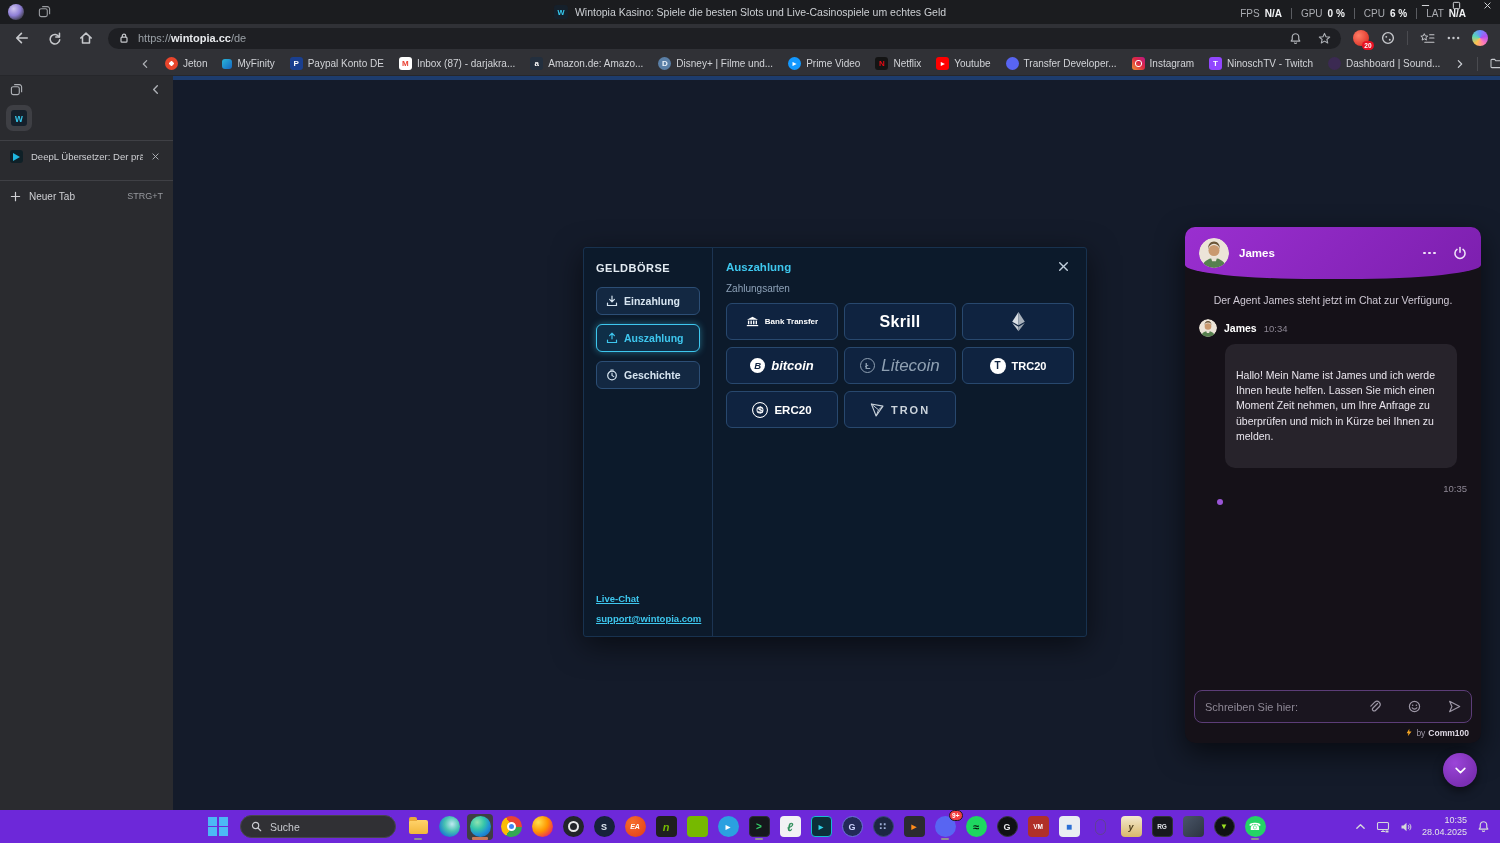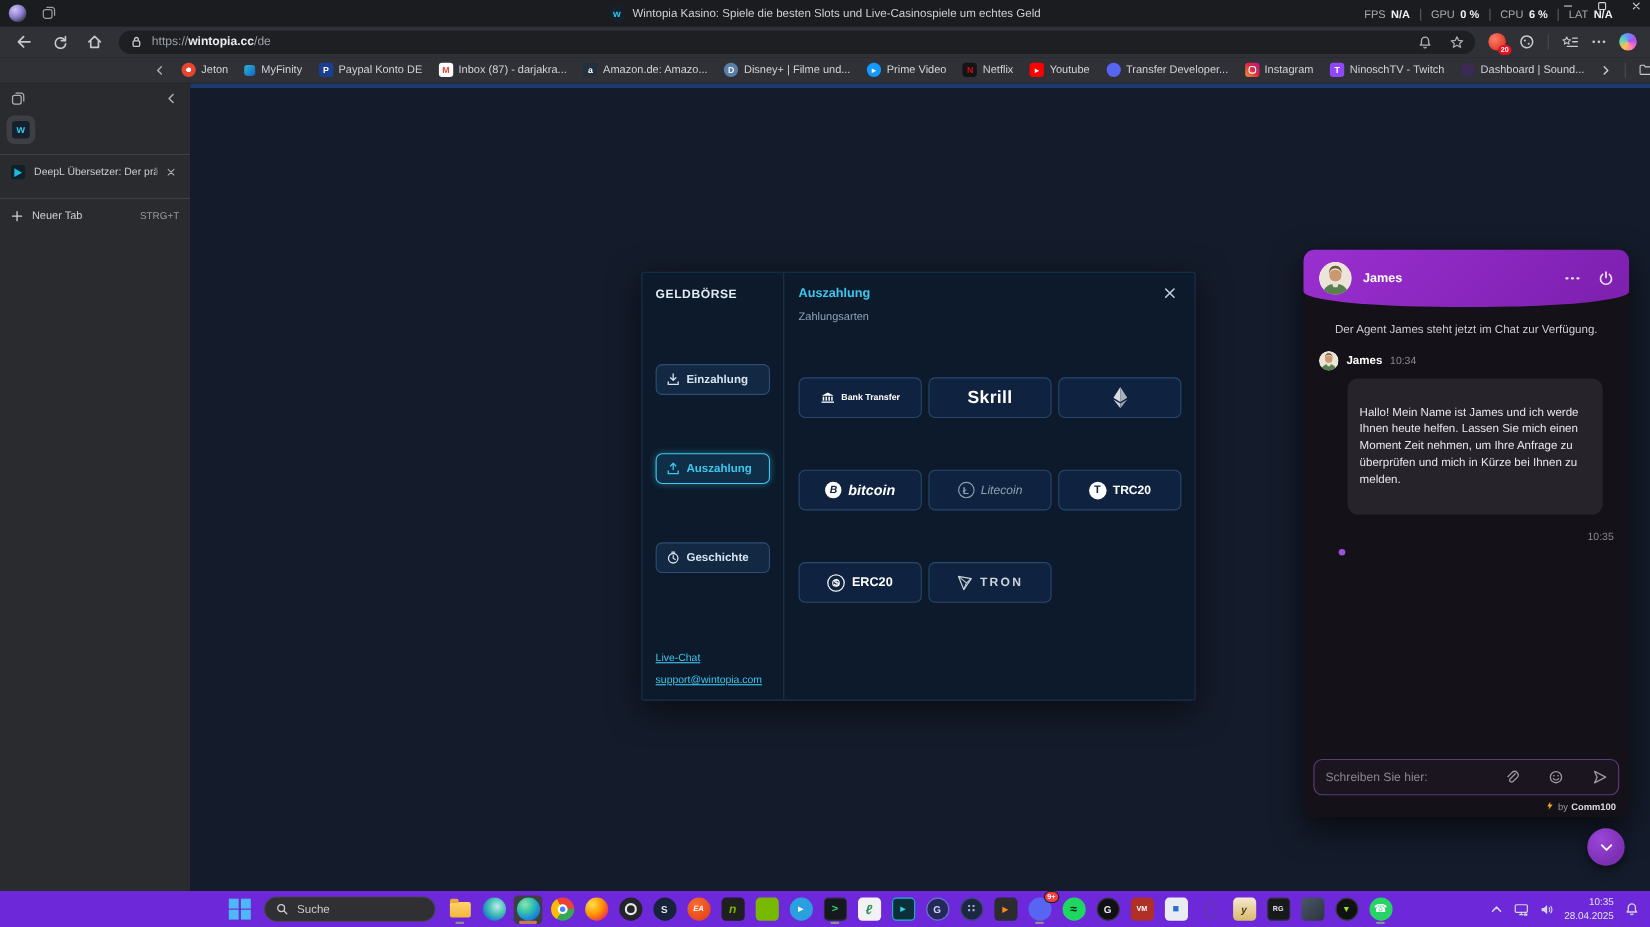--- a/index.html
+++ b/index.html
@@ -71,37 +71,37 @@
   .newtab-short{margin-left:auto;color:#97999e;font-size:9px;}
 
   .main{flex:1;position:relative;background:#141b2a;}
   .page-strip{position:absolute;top:0;left:0;right:0;height:4px;background:#1d3c6d;}
 
   
   .modal{position:absolute;left:410px;top:171px;width:504px;height:390px;background:#0c1a2b;border:1px solid #18324f;border-radius:3px;display:flex;box-shadow:0 8px 30px rgba(0,0,0,.55);}
   .m-left{width:131px;border-right:1px solid #1c3452;padding:14px 12px;position:relative;}
   .m-title{font-size:11px;font-weight:700;color:#e3ebf2;letter-spacing:.5px;}
   .m-nav{margin-top:13px;display:flex;flex-direction:column;gap:9px;}
-  .m-btn{height:28px;border-radius:6px;background:#132842;border:1px solid #2c4e75;color:#d6e4f0;display:flex;align-items:center;gap:6px;padding:0 9px;font-size:10.5px;font-weight:700;margin-top:44px;}
+  .m-btn{height:28px;border-radius:6px;background:#132842;border:1px solid #2c4e75;color:#d6e4f0;display:flex;align-items:center;gap:6px;padding:0 9px;font-size:10.5px;font-weight:700;}
   .m-btn.active{border-color:#3ec7ee;color:#3ec7ee;background:#0f2f48;box-shadow:0 0 7px rgba(62,199,238,.45);}
   .m-links{position:absolute;left:12px;bottom:12px;}
-  .m-link{display:block;color:#3ec7ee;font-size:9.5px;font-weight:400;text-decoration:underline;margin-top:9px;white-space:nowrap;}
+  .m-link{display:block;color:#3ec7ee;font-size:9.5px;font-weight:700;text-decoration:underline;margin-top:9px;white-space:nowrap;}
   .m-right{flex:1;padding:13px 12px 0 13px;position:relative;}
   .p-title{font-size:11.5px;font-weight:700;color:#3ec7ee;}
   .p-sub{margin-top:10px;font-size:10px;color:#8ea2b8;}
   .m-close{position:absolute;top:9px;right:14px;color:#c2cfdc;width:18px;height:18px;display:flex;align-items:center;justify-content:center;}
   .pay-grid{margin-top:9px;display:grid;grid-template-columns:repeat(3,112px);gap:7px 6px;}
-  .tile{height:37px;border-radius:6px;background:#0f2340;border:1px solid #28486e;display:flex;align-items:center;justify-content:center;gap:6px;color:#fff;margin-top:40px;}
+  .tile{height:37px;border-radius:6px;background:#0f2340;border:1px solid #28486e;display:flex;align-items:center;justify-content:center;gap:6px;color:#fff;}
   .t-bank-label{font-size:8px;font-weight:700;}
   .t-skrill{font-size:16px;font-weight:800;letter-spacing:.3px;}
   .coin{border-radius:50%;display:flex;align-items:center;justify-content:center;flex:0 0 auto;}
   .c-btc{width:15px;height:15px;background:#fff;color:#0f2340;font-size:9.5px;font-weight:800;font-style:italic;}
   .t-btc{font-size:13px;font-weight:800;font-style:italic;}
   .c-ltc{width:15px;height:15px;border:1.5px solid #8fa0b2;color:#8fa0b2;font-size:9px;font-weight:700;}
-  .t-ltc{font-size:11px;font-style:italic;color:#8fa0b2;}
+  .t-ltc{font-size:17px;font-style:italic;color:#8fa0b2;}
   .c-usdt{width:16px;height:16px;background:#fff;color:#0f2340;font-size:10px;font-weight:800;}
   .t-trc{font-size:11px;font-weight:800;}
   .c-erc{width:16px;height:16px;border:1.6px solid #fff;color:#fff;font-size:9px;font-weight:700;box-shadow:inset 0 0 0 3.5px #0f2340,inset 0 0 0 4.5px #fff;}
   .t-erc{font-size:11.5px;font-weight:800;}
   .t-tron{font-size:11px;font-weight:700;color:#ccd4dc;letter-spacing:2px;}
 
   
   .chat{position:absolute;left:1012px;top:151px;width:296px;height:516px;background:#151118;border-radius:10px;box-shadow:0 10px 28px rgba(0,0,0,.6);font-size:10.5px;}
   .ch-header{height:52px;background:linear-gradient(135deg,#9a2fd0,#7c1fae);border-radius:10px 10px 45% 45%/10px 10px 14px 14px;display:flex;align-items:center;padding:0 14px;gap:10px;color:#fff;}
   .ch-name{font-size:11.5px;font-weight:700;}

